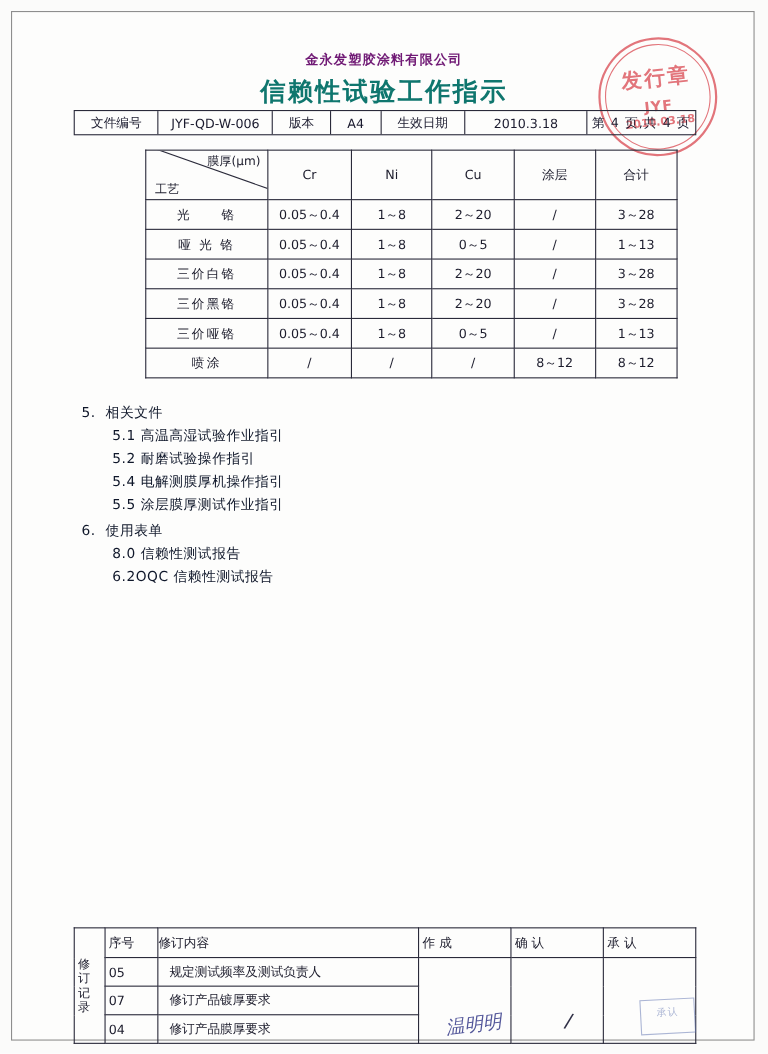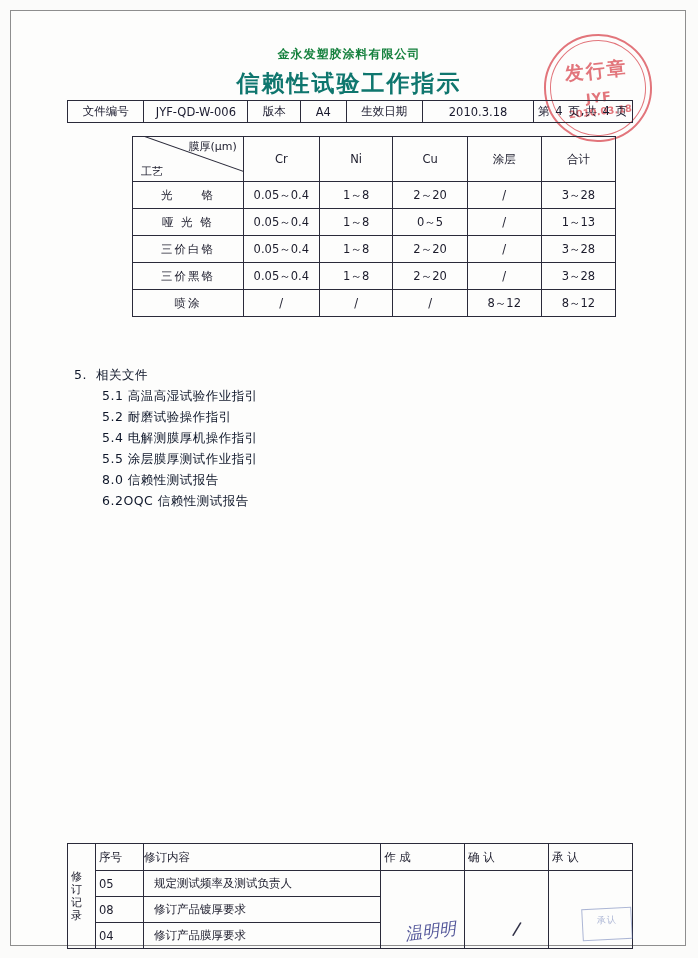--- a/index.html
+++ b/index.html
@@ -39,21 +39,21 @@
     height: 914px;
   }
 
   
   .company {
     text-align: center;
     font-size: 12px;
     font-weight: bold;
     letter-spacing: 1px;
     margin-top: 24px;
-    color: #15803d;
+    color: #701a75;
   }
   .doc-title {
     text-align: center;
     font-size: 23px;
     font-weight: bold;
     letter-spacing: 2px;
     margin-top: 5px;
     color: #0f766e;
   }
 
@@ -346,39 +346,50 @@
         </tr>
         <tr>
           <td class="proc-name">三价黑铬</td>
           <td>0.05～0.4</td>
           <td>1～8</td>
           <td>2～20</td>
           <td>/</td>
           <td>3～28</td>
         </tr>
         <tr>
+          <td class="proc-name">三价哑铬</td>
+          <td>0.05～0.4</td>
+          <td>1～8</td>
+          <td>0～5</td>
+          <td>/</td>
+          <td>1～13</td>
+        </tr>
+        <tr>
           <td class="proc-name">喷涂</td>
           <td>/</td>
           <td>/</td>
           <td>/</td>
           <td>8～12</td>
           <td>8～12</td>
         </tr>
       </tbody>
     </table>
 
     <div class="doc-body">
       <div class="sec-head">
         <span class="num">5.</span><span>相关文件</span>
       </div>
       <div class="sub-item">5.1 高温高湿试验作业指引</div>
       <div class="sub-item">5.2 耐磨试验操作指引</div>
       <div class="sub-item">5.4 电解测膜厚机操作指引</div>
       <div class="sub-item">5.5 涂层膜厚测试作业指引</div>
 
+      <div class="sec-head">
+        <span class="num">6.</span><span>使用表单</span>
+      </div>
       <div class="sub-item">8.0 信赖性测试报告</div>
       <div class="sub-item">6.2OQC 信赖性测试报告</div>
     </div>
 
     <table class="rev-table">
       <tbody>
         <tr class="rev-head">
           <td class="rev-vert" rowspan="4">修订记录</td>
           <td class="rev-no">序号</td>
           <td class="rev-content" style="text-align:center;padding-left:0 !important;">修订内容</td>
@@ -387,21 +398,21 @@
           <td class="rev-sign">承 认</td>
         </tr>
         <tr>
           <td>05</td>
           <td class="rev-content">规定测试频率及测试负责人</td>
           <td rowspan="3"></td>
           <td rowspan="3"></td>
           <td rowspan="3"></td>
         </tr>
         <tr>
-          <td>08</td>
+          <td>07</td>
           <td class="rev-content">修订产品镀厚要求</td>
         </tr>
         <tr>
           <td>04</td>
           <td class="rev-content">修订产品膜厚要求</td>
         </tr>
       </tbody>
     </table>
 
     <div class="handwrite">温明明</div>

